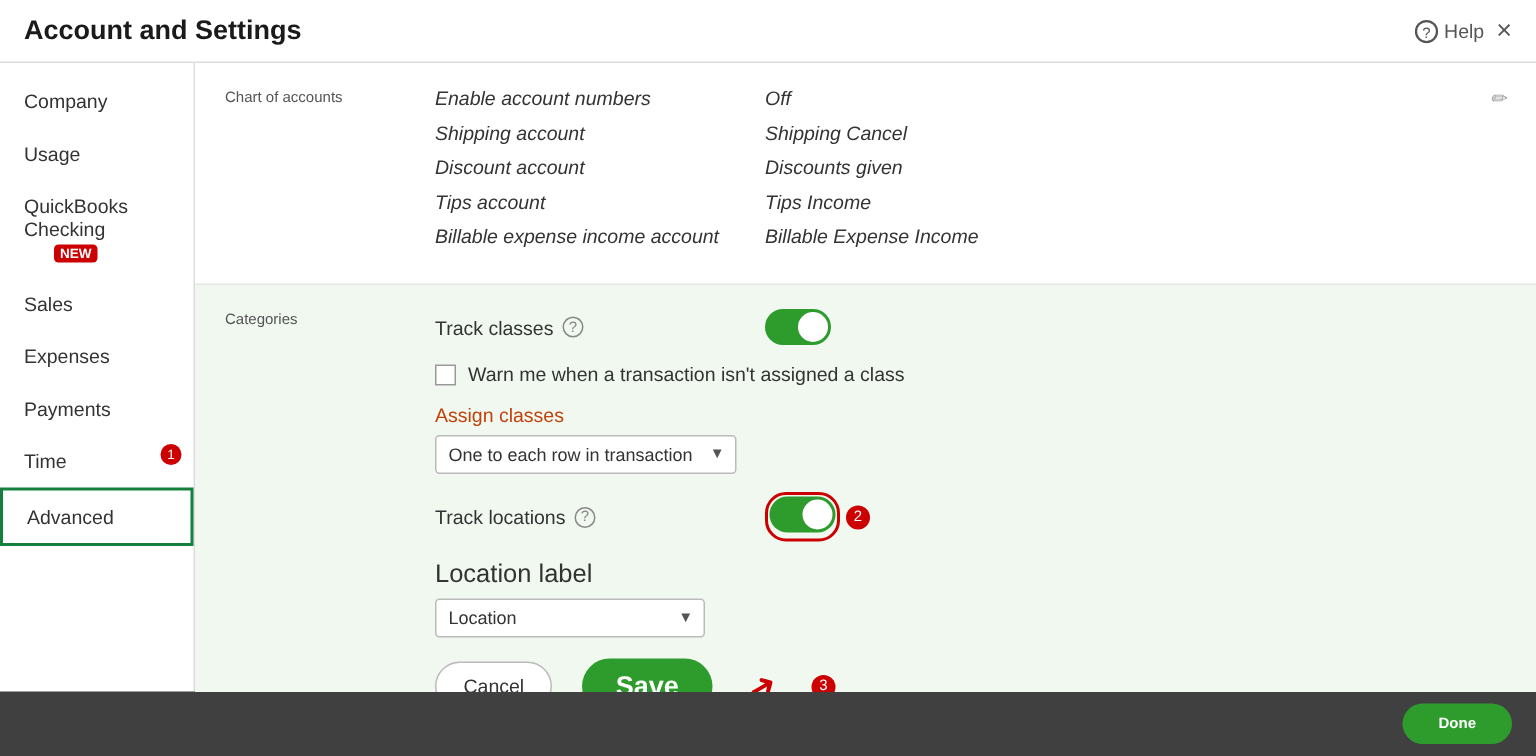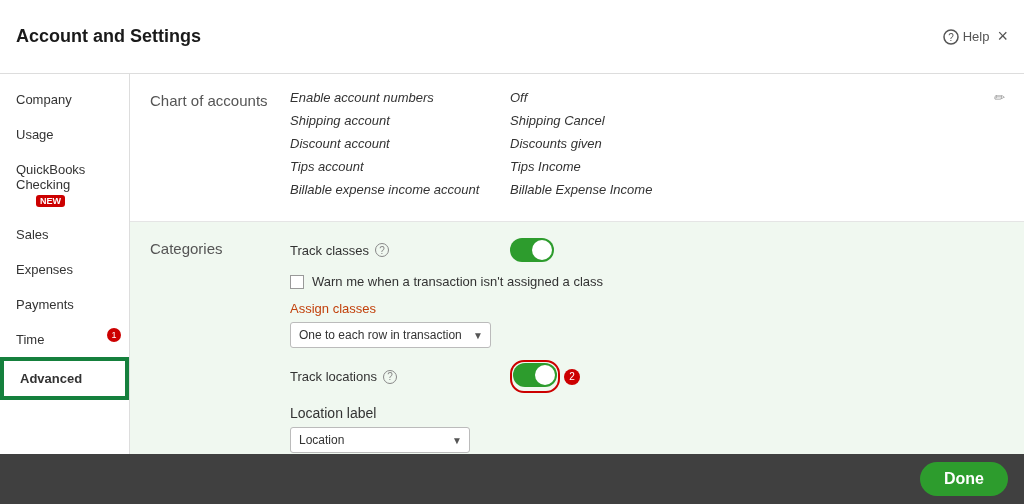--- a/index.html
+++ b/index.html
@@ -1,40 +1,40 @@
 <!DOCTYPE html>
 <html><head>
   <meta charset="utf-8">
   <style>
     * { box-sizing: border-box; margin: 0; padding: 0; }
     body { font-family: Arial, sans-serif; font-size: 13px; color: #333; background: #fff; width: 1024px; height: 504px; overflow: hidden; display: flex; flex-direction: column; }
 
     
-    .header { display: flex; justify-content: space-between; align-items: center; padding: 26px 16px; border-bottom: 1px solid #ddd; }
+    .header { display: flex; justify-content: space-between; align-items: center; padding: 10px 16px; border-bottom: 1px solid #ddd; }
     .header-title { font-size: 18px; font-weight: bold; color: #1a1a1a; }
     .header-right { display: flex; align-items: center; gap: 8px; color: #555; font-size: 13px; }
     .header-right .help-btn { display: flex; align-items: center; gap: 4px; cursor: pointer; color: #555; }
     .header-right .close-btn { cursor: pointer; font-size: 18px; color: #555; background: none; border: none; }
 
     
     .main { display: flex; flex: 1; overflow: hidden; }
 
     
     .sidebar { width: 130px; border-right: 1px solid #ddd; padding: 8px 0; flex-shrink: 0; }
     .sidebar-item { padding: 10px 16px; cursor: pointer; color: #333; font-size: 13px; position: relative; }
-    .sidebar-item.active { border: 4px solid #15803d; font-weight: bold; }
+    .sidebar-item.active { border: 2px solid #15803d; font-weight: normal; }
     .sidebar-item .new-badge { background: #c00; color: #fff; font-size: 9px; font-weight: bold; padding: 1px 4px; border-radius: 3px; margin-left: 20px; }
     .sidebar-item .badge-num { position: absolute; top: 6px; right: 8px; background: #c00; color: #fff; font-size: 9px; width: 14px; height: 14px; border-radius: 50%; display: flex; align-items: center; justify-content: center; }
 
     
     .content { flex: 1; overflow-y: auto; padding: 0; }
 
     
     .section { display: flex; padding: 16px 20px; border-bottom: 1px solid #e5e5e5; }
-    .section-label { width: 140px; font-size: 15px; color: #555; flex-shrink: 0; padding-top: 2px; }
+    .section-label { width: 140px; font-size: 10px; color: #555; flex-shrink: 0; padding-top: 2px; }
 
     
     .chart-rows { flex: 1; font-style: italic; }
     .chart-row { display: flex; align-items: center; margin-bottom: 8px; }
     .chart-row-label { width: 220px; color: #333; font-size: 13px; }
     .chart-row-value { color: #333; font-size: 13px; }
     .edit-icon { margin-left: auto; color: #999; cursor: pointer; }
 
     
     .categories-content { flex: 1; }
@@ -51,30 +51,30 @@
     .checkbox-row { display: flex; align-items: center; gap: 8px; margin-bottom: 12px; }
     .checkbox { width: 14px; height: 14px; border: 1px solid #999; background: #fff; flex-shrink: 0; }
 
     
     .assign-label { font-size: 13px; color: #c2410c; margin-bottom: 6px; }
     .select-wrap { position: relative; display: inline-block; }
     .select-wrap select { padding: 5px 28px 5px 8px; border: 1px solid #bbb; border-radius: 3px; font-size: 12px; color: #333; background: #fff; appearance: none; cursor: pointer; min-width: 180px; }
     .select-arrow { position: absolute; right: 8px; top: 50%; transform: translateY(-50%); pointer-events: none; font-size: 10px; color: #555; }
 
     
-    .location-label { font-size: 14px; color: #333; margin-bottom: 6px; margin-top: 10px; }
+    .location-label { font-size: 17px; color: #333; margin-bottom: 6px; margin-top: 10px; }
 
     
     .btn-row { display: flex; gap: 20px; margin-top: 14px; align-items: center; }
     .btn-cancel { padding: 8px 18px; border: 1px solid #bbb; border-radius: 20px; background: #fff; cursor: pointer; font-size: 13px; color: #333; }
     .btn-save { padding: 8px 22px; border: none; border-radius: 20px; background: #2d9c2d; color: #fff; cursor: pointer; font-size: 18px; font-weight: bold; }
 
     
     .footer { background: #404040; padding: 8px 16px; display: flex; justify-content: flex-end; align-items: center; }
-    .btn-done { padding: 8px 24px; background: #2d9c2d; color: #fff; border: none; border-radius: 20px; font-size: 16px; font-weight: bold; cursor: pointer; }
+    .btn-done { padding: 8px 24px; background: #2d9c2d; color: #fff; border: none; border-radius: 20px; font-size: 10px; font-weight: bold; cursor: pointer; }
 
     .annotation-num { display: inline-block; width: 16px; height: 16px; border-radius: 50%; background: #c00; color: #fff; font-size: 10px; text-align: center; line-height: 16px; margin-left: 4px; }
   </style>
 </head>
 <body>
 
 <div class="header">
   <span class="header-title">Account and Settings</span>
   <div class="header-right">
     <div class="help-btn">

